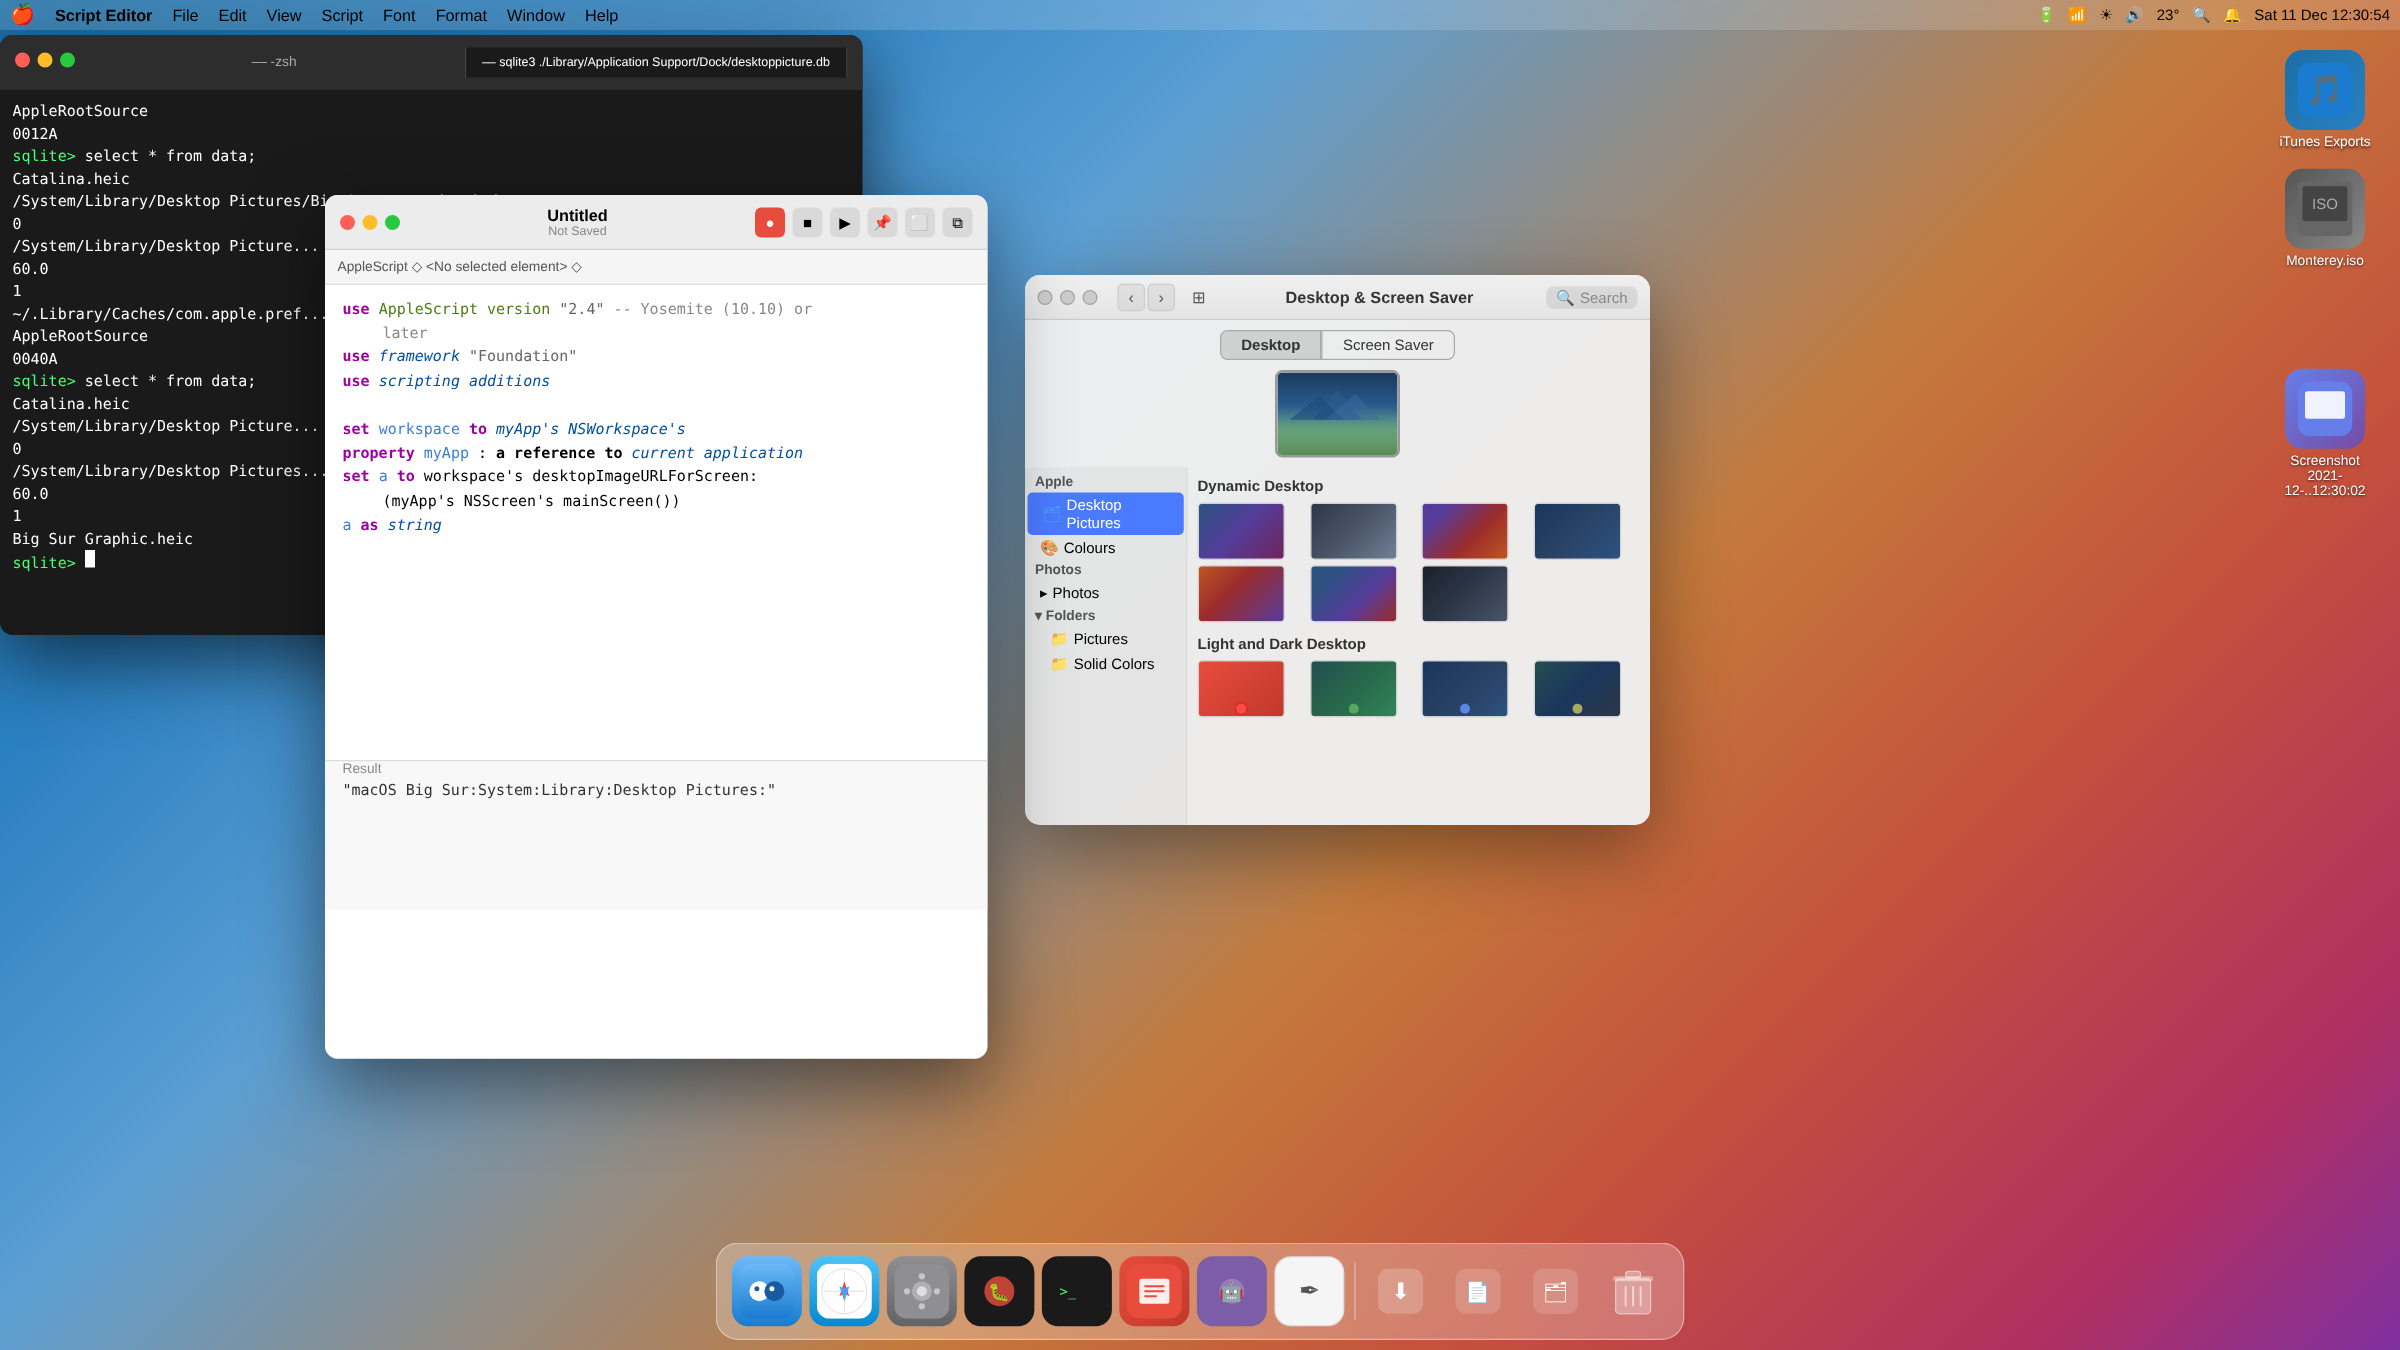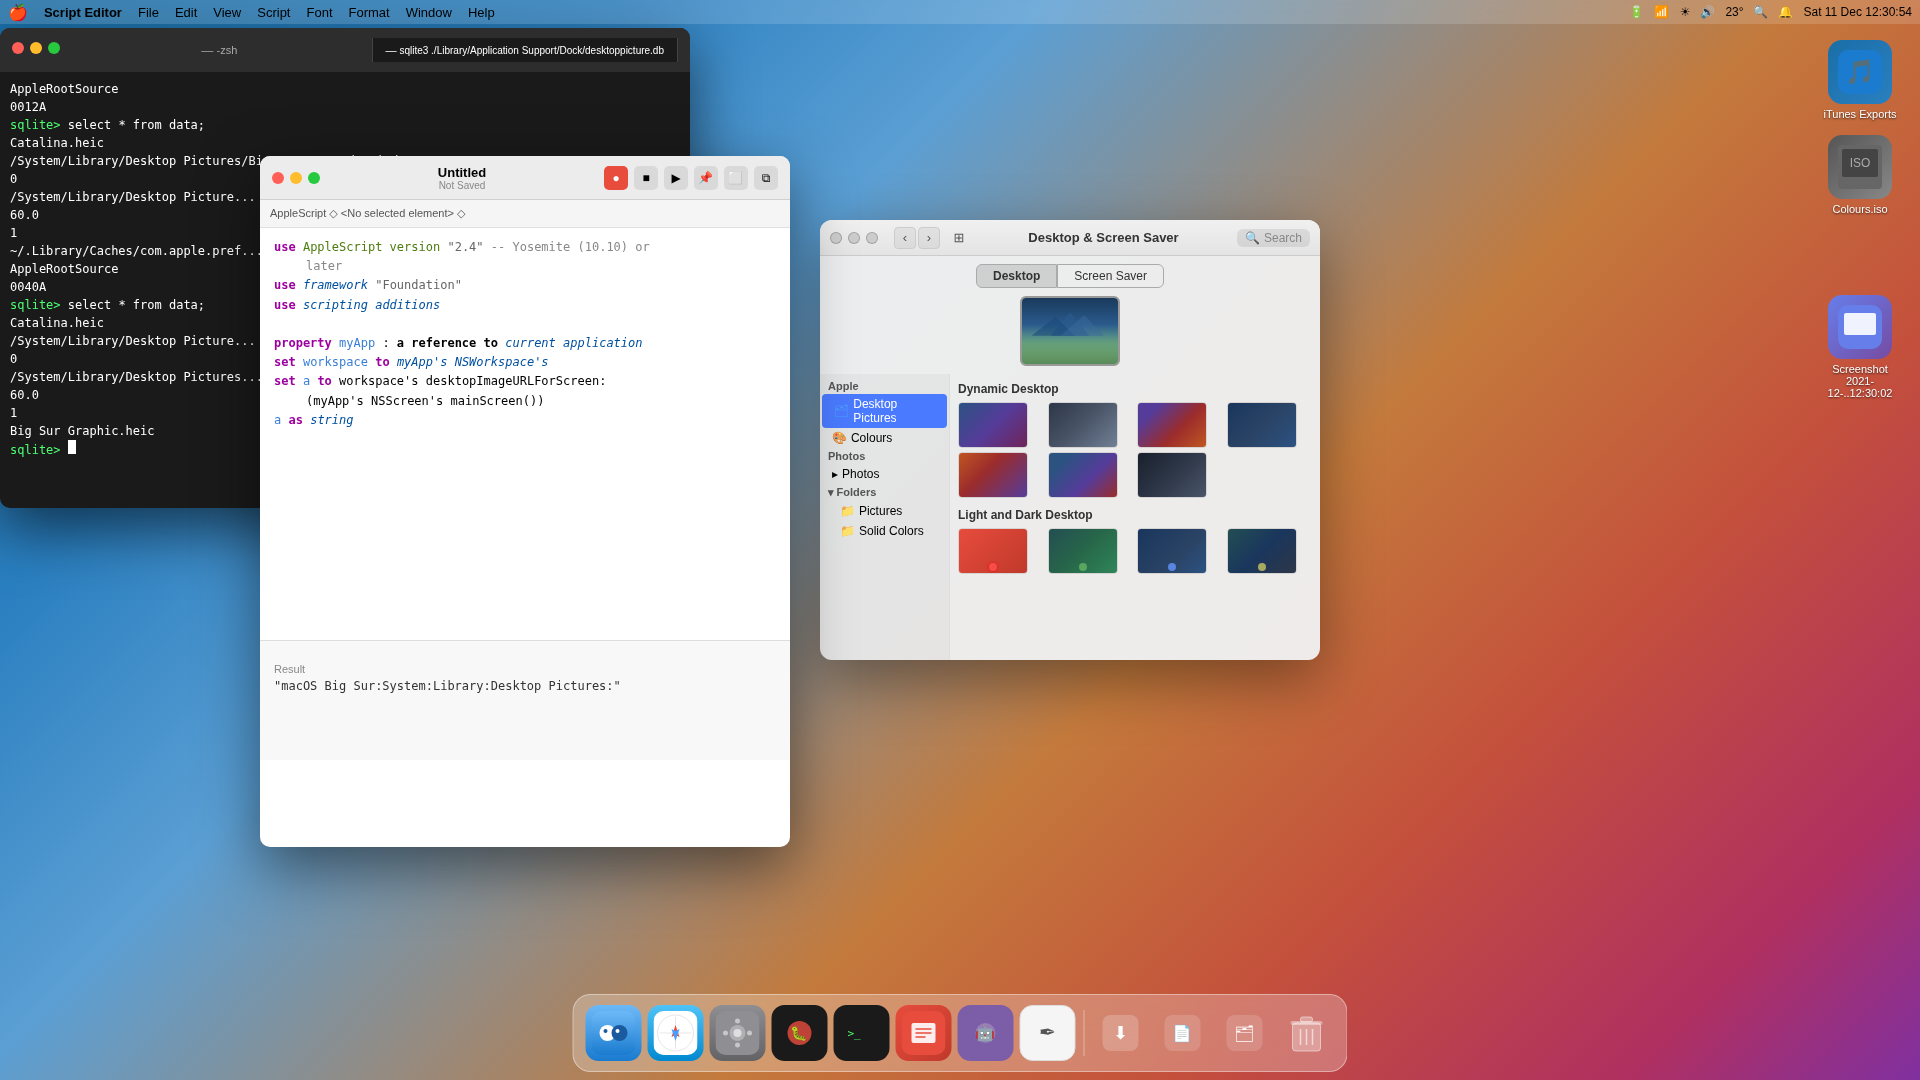--- a/index.html
+++ b/index.html
@@ -173,22 +173,21 @@
     }
     .kw { color: #9d00a0; font-weight: bold; }
     .kw2 { color: #0050a0; font-style: italic; margin-top: 24px; }
     .str { color: #666; }
     .comment { color: #888; }
     .highlight-blue { background: #4a90d9; color: #fff; display: inline; }
     .result-area {
       height: 120px;
       background: #f8f8f8;
       border-top: 1px solid #ddd;
-      padding: 22px 14px;
-      margin-top: 32px;
+      padding: 0 14px;
     }
     .result-label { font-size: 11px; color: #888; margin-bottom: 4px; }
     .result-text { font-family: 'Menlo', monospace; font-size: 12px; color: #333; }
 
     
     .dss-window {
       position: absolute;
       top: 220px;
       left: 820px;
       width: 500px;
@@ -418,21 +417,21 @@
 </div>
 
 <div class="desktop-icon" style="position:absolute;top:135px;right:20px;">
   <div class="icon-img" style="background:linear-gradient(135deg,#555,#888);">
     <svg width="44" height="44" viewBox="0 0 44 44">
       <rect width="44" height="44" rx="4" fill="#666"></rect>
       <rect x="4" y="4" width="36" height="28" rx="2" fill="#444"></rect>
       <text x="22" y="22" text-anchor="middle" font-size="12" fill="#aaa">ISO</text>
     </svg>
   </div>
-  <span class="icon-label">Colours.iso</span>
+  <span class="icon-label">Monterey.iso</span>
 </div>
 
 <div class="desktop-icon" style="position:absolute;top:295px;right:20px;">
   <div class="icon-img" style="background:linear-gradient(135deg,#667eea,#764ba2);">
     <svg width="44" height="44" viewBox="0 0 44 44">
       <rect width="44" height="44" rx="10" fill="#667eea"></rect>
       <rect x="6" y="8" width="32" height="22" rx="2" fill="white" opacity="0.9"></rect>
     </svg>
   </div>
   <span class="icon-label">Screenshot 2021-12-..12:30:02</span>
@@ -506,24 +505,24 @@
       <span class="comment">later</span>
     </div>
     <div class="code-line">
       <span class="kw">use</span> <span class="kw2">framework</span> <span class="str">"Foundation"</span>
     </div>
     <div class="code-line">
       <span class="kw">use</span> <span class="kw2">scripting additions</span>
     </div>
     <div class="code-line">&nbsp;</div>
     <div class="code-line">
+      <span class="kw">set</span> <span style="color:#3a7fd5;">workspace</span> <span class="kw">to</span> <span class="kw2">myApp's NSWorkspace's</span>
+    </div>
+    <div class="code-line">
       <span class="kw">property</span> <span style="color:#3a7fd5;">myApp</span> : <strong>a reference to</strong> <span class="kw2">current application</span>
-    </div>
-    <div class="code-line">
-      <span class="kw">set</span> <span style="color:#3a7fd5;">workspace</span> <span class="kw">to</span> <span class="kw2">myApp's NSWorkspace's</span>
     </div>
     <div class="code-line">
       <span class="kw">set</span> <span style="color:#3a7fd5;">a</span> <span class="kw">to</span> workspace's desktopImageURLForScreen:
     </div>
     <div class="code-line" style="padding-left:32px;">
       (myApp's NSScreen's mainScreen())
     </div>
     <div class="code-line">
       <span style="color:#3a7fd5;">a</span> <span class="kw">as</span> <span class="kw2">string</span>
     </div>

